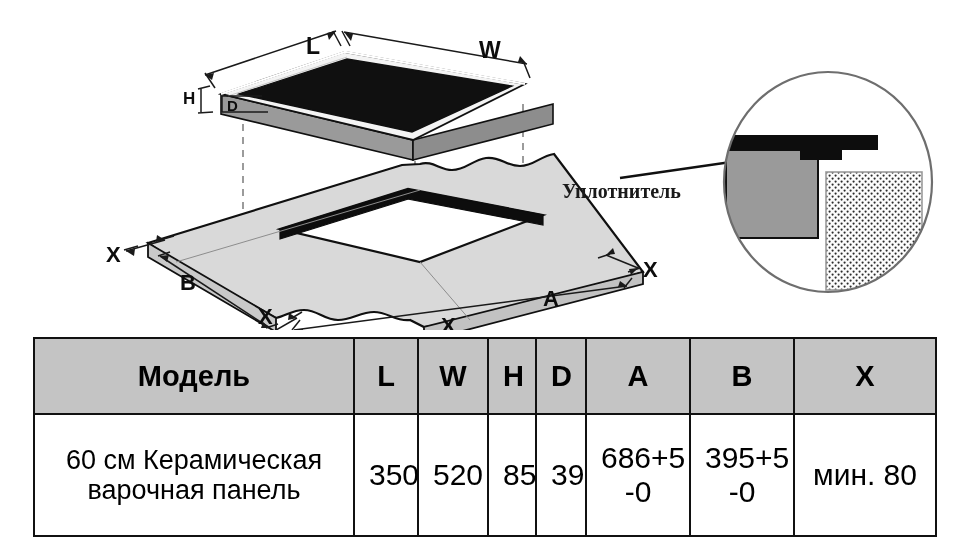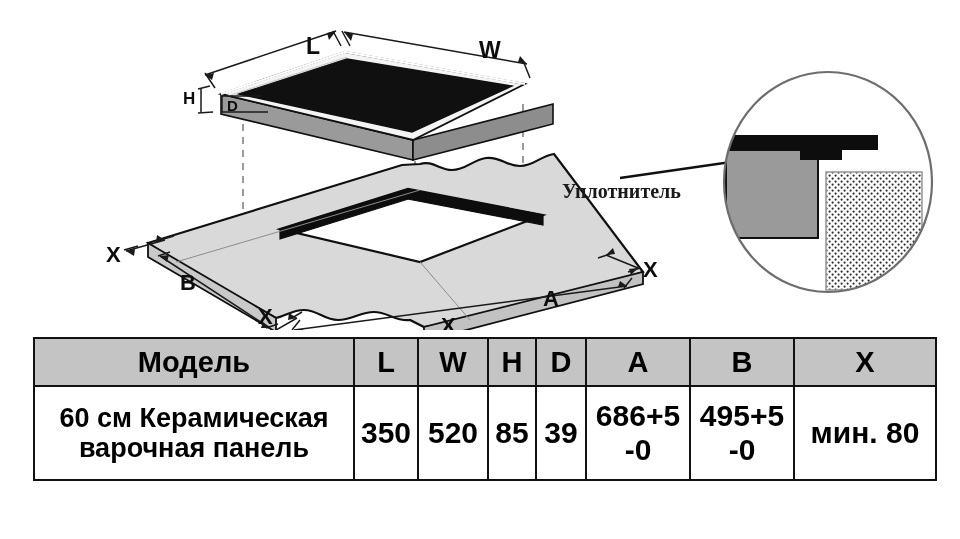--- a/index.html
+++ b/index.html
@@ -51,34 +51,34 @@
     table-layout: fixed;
     width: 902px;
     background: #ffffff;
   }
   table.spec th,
   table.spec td {
     border: 2px solid #111111;
     text-align: center;
     vertical-align: middle;
     color: #000000;
-    padding: 0;
+    padding: 14px;
   }
   table.spec thead th {
     background: #c4c4c4;
     height: 46px;
     font-family: "Liberation Sans", sans-serif;
     font-weight: bold;
     font-size: 29px;
     line-height: 1.05;
   }
   table.spec tbody td {
     height: 92px;
     font-family: "Liberation Sans", sans-serif;
-    font-weight: bold;
+    font-weight: normal;
     font-size: 30px;
     line-height: 1.13;
   }
   td.model-cell {
     font-size: 27px !important;
     padding: 0 4px;
   }
   td.tol-cell .tol-main { display: block; }
   td.tol-cell .tol-sub  { display: block; }
   .col-model { width: 320px; }
@@ -287,21 +287,21 @@
           <td class="model-cell">60 см Керамическая варочная панель</td>
           <td>350</td>
           <td>520</td>
           <td>85</td>
           <td>39</td>
           <td class="tol-cell">
             <span class="tol-main">686+5</span>
             <span class="tol-sub">-0</span>
           </td>
           <td class="tol-cell">
-            <span class="tol-main">495+5</span>
+            <span class="tol-main">395+5</span>
             <span class="tol-sub">-0</span>
           </td>
           <td>мин. 80</td>
         </tr>
       </tbody>
     </table>
   </div>
 
 </div>
 

